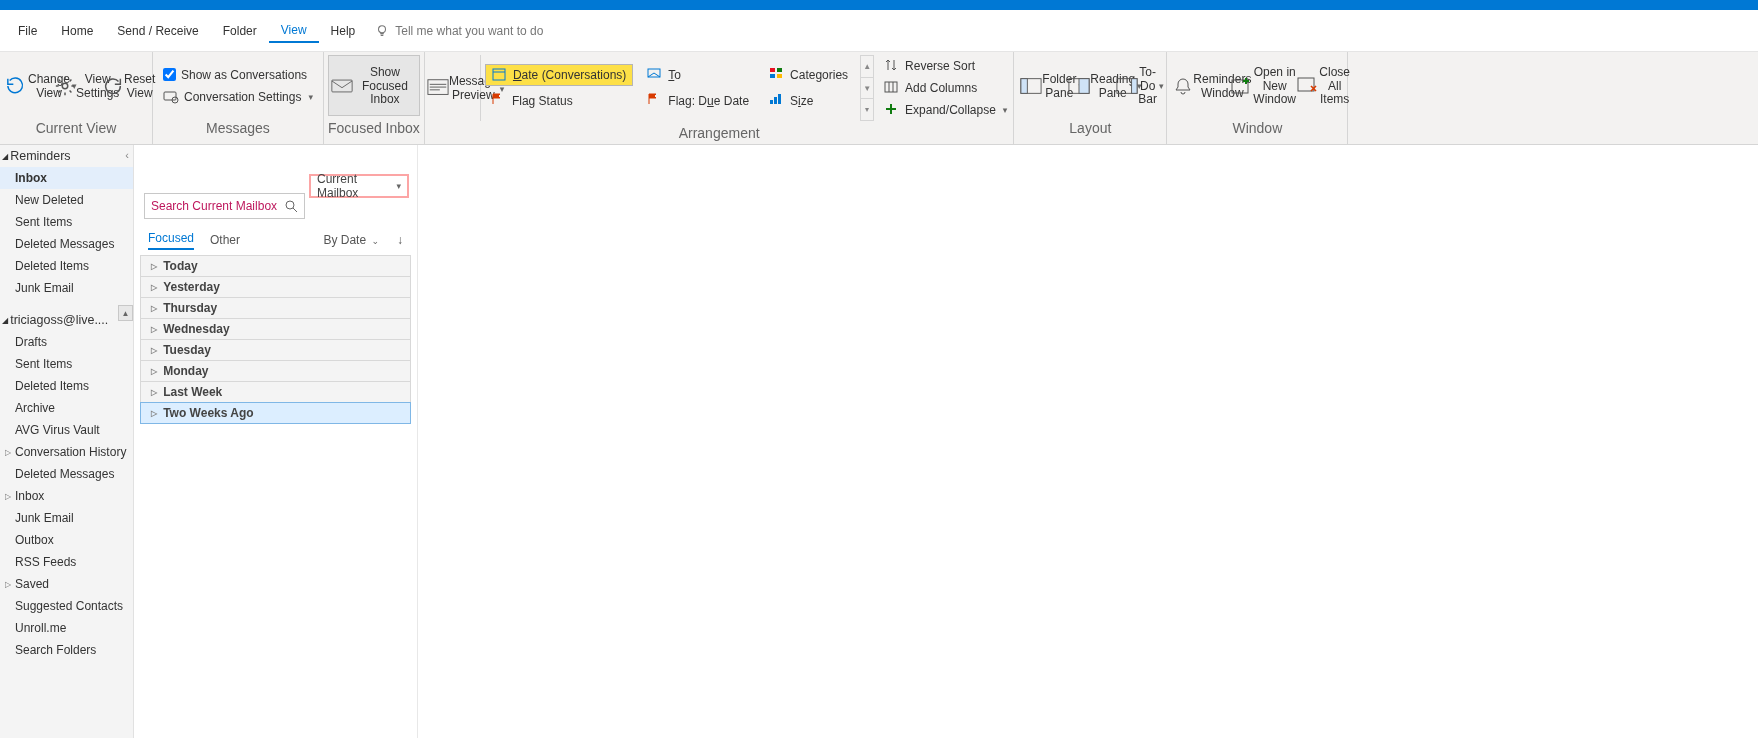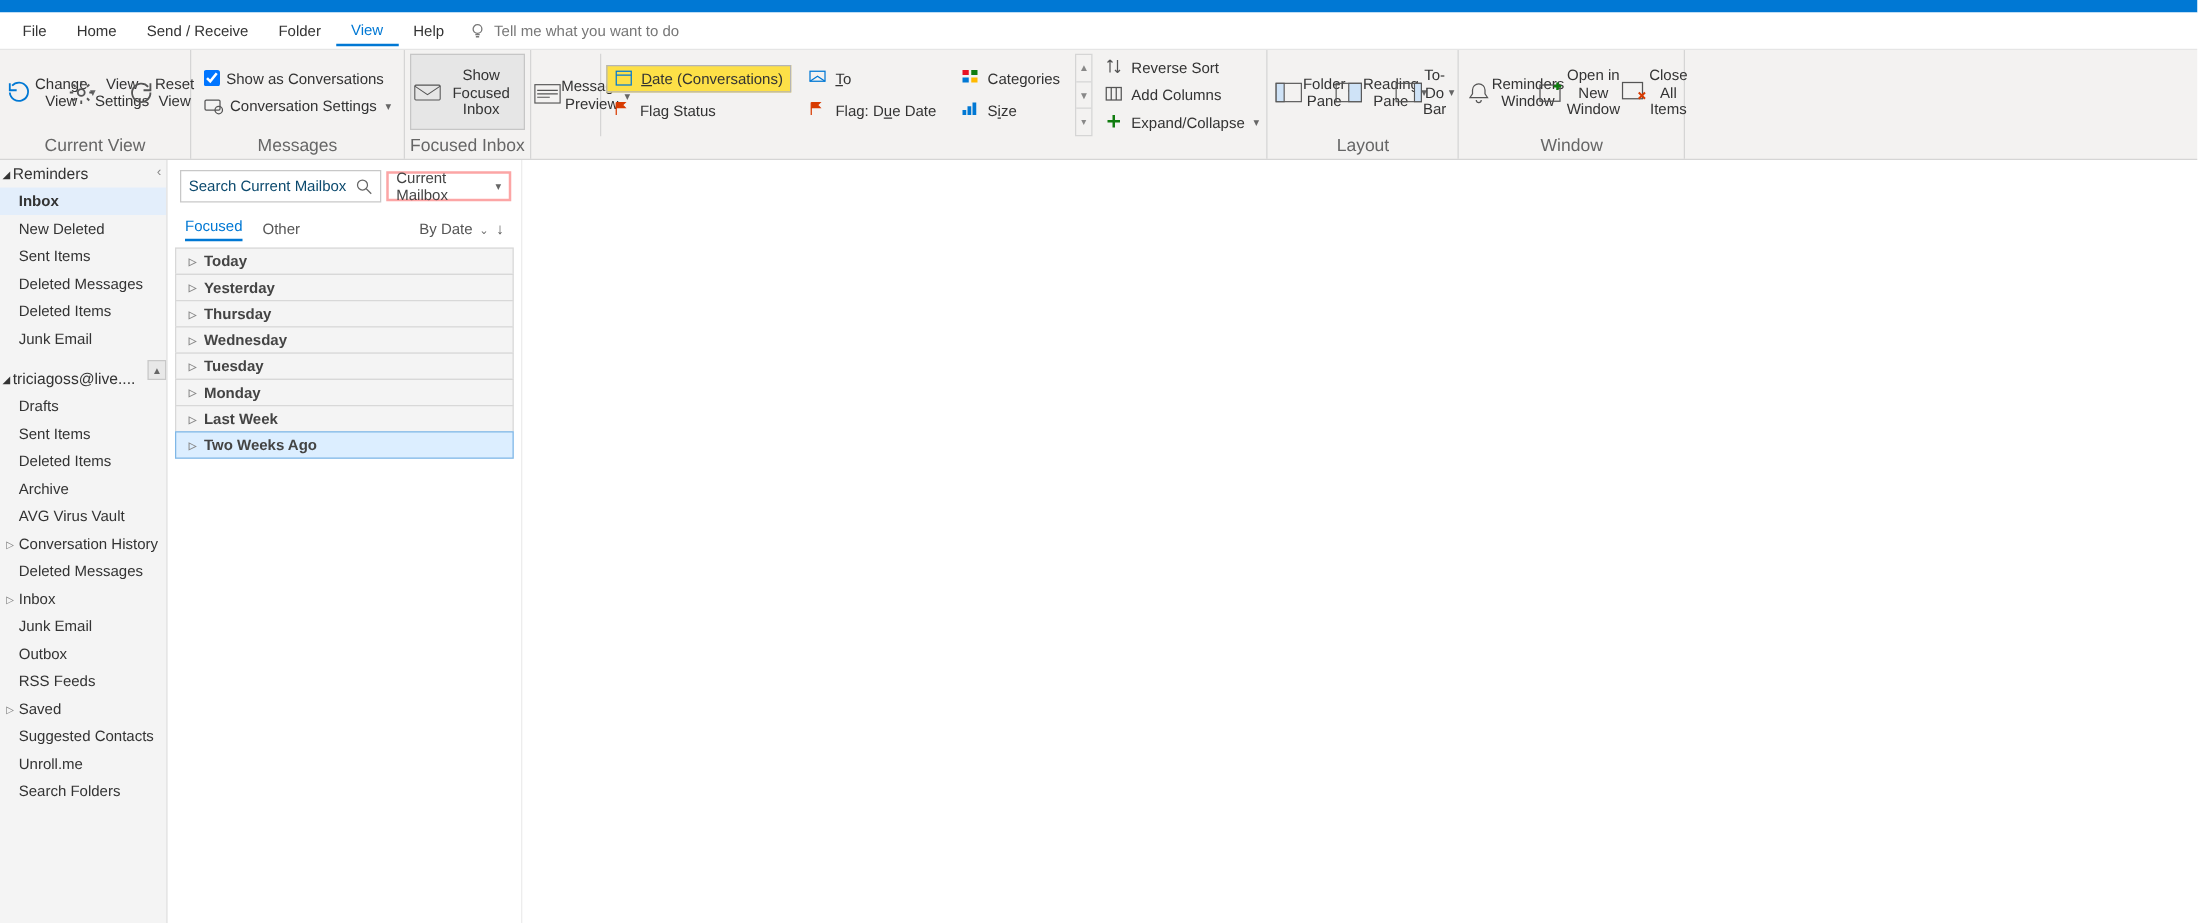--- a/index.html
+++ b/index.html
@@ -1,18 +1,18 @@
 <!DOCTYPE html>
 <html><head>
 <meta charset="utf-8">
 <style>
   html, body { margin:0; padding:0; font-family:"Segoe UI",Tahoma,sans-serif; font-size:12px; color:#333; background:#fff; width:1758px; }
   * { box-sizing:border-box; }
   .titlebar { height:10px; background:#0078d4; }
-  .tabs { display:flex; align-items:center; height:30px; border-bottom:1px solid #e5e5e5; padding-left:6px; gap:0; background:#fff; }
+  .tabs { display:flex; align-items:center; height:42px; border-bottom:1px solid #e5e5e5; padding-left:6px; gap:0; background:#fff; }
   .tab { padding:4px 12px 4px 12px; cursor:default; color:#333; }
   .tab.active { color:#0078d4; border-bottom:2px solid #0078d4; }
   .tell-me { display:flex; align-items:center; color:#777; margin-left:8px; gap:6px; }
   .tell-me svg { width:14px; height:14px; }
   .ribbon-wrap { display:flex; border-bottom:1px solid #d5d5d5; background:#f3f2f1; }
   .ribbon { display:flex; }
   .ribbon-group { display:flex; flex-direction:column; border-right:1px solid #d5d5d5; }
   .ribbon-group-body { display:flex; align-items:stretch; padding:3px 4px 2px 4px; min-height:66px; }
   .ribbon-group-title { text-align:center; color:#666; font-size:14px; padding:2px 0 3px 0; }
   .big-btn { display:flex; flex-direction:row; align-items:center; justify-content:flex-start; width:48px; padding:2px 2px 0 2px; text-align:center; line-height:1.15; cursor:default; }
@@ -39,26 +39,26 @@
   .sec-hdr .tri { font-size:8px; }
   .collapse-caret { position:absolute; right:4px; top:4px; color:#888; font-size:11px; }
   .fold-item { display:flex; align-items:center; height:22px; padding-left:15px; cursor:default; }
   .fold-item.bold { font-weight:600; }
   .fold-item.sel  { background:#e3eefb; }
   .fold-item .tri { font-size:8px; margin-left:-10px; width:10px; color:#777; }
   .scroll-stub { position:absolute; right:0; top:160px; width:15px; height:16px; background:#e8e8e8; border:1px solid #c8c8c8; display:flex; align-items:center; justify-content:center; color:#666; font-size:8px; }
   
   .msglist { width:284px; border-right:1px solid #e8e8e8; display:flex; flex-direction:column; background:#fff; }
   .search-row { display:flex; gap:4px; padding:8px 8px 6px 10px; align-items:center; }
-  .searchbox { flex:1; display:flex; align-items:center; border:1px solid #c8c8c8; height:24px; padding:12px 6px; color:#0c4a6e; justify-content:space-between; }
+  .searchbox { flex:1; display:flex; align-items:center; border:1px solid #c8c8c8; height:24px; padding:12px 6px; color:#be185d; justify-content:space-between;margin-top:40px; }
   .scopebox { width:100px; display:flex; align-items:center; border:2px solid #fca5a5; height:24px; padding:0 6px; color:#444; }
   .focus-row { display:flex; align-items:center; height:30px; padding:0 14px; gap:16px; }
   .ftab { color:#555; cursor:default; }
   .ftab.active { color:#0078d4; border-bottom:2px solid #0078d4; padding-bottom:3px; }
-  .sortbox { margin-left:auto; display:flex; align-items:center; gap:6px; color:#555; }
+  .sortbox { margin-left:auto; display:flex; align-items:center; gap:18px; color:#555; }
   .grp { border:1px solid #d8d8d8; background:#f4f4f4; height:22px; display:flex; align-items:center; gap:6px; padding-left:10px; margin:0 6px -1px 6px; font-weight:600; color:#444; }
   .grp.sel { background:#dceeff; border:1px solid #7fb7e6; }
   .grp .tri { font-size:8px; color:#888; }
   .reading { flex:1; background:#fff; }
 </style>
 </head>
 <body>
 
 <div class="titlebar"></div>
 
@@ -262,20 +262,21 @@
                 <svg width="14" height="14" viewBox="0 0 14 14">
                   <line x1="2" y1="7" x2="12" y2="7" stroke="#107c10" stroke-width="2"></line>
                   <line x1="7" y1="2" x2="7" y2="12" stroke="#107c10" stroke-width="2"></line>
                 </svg>
               </span>
           <span>Expand/Collapse</span>
               <span class="caret">▾</span>
         </div>
       </div>
     </div>
+    <div class="ribbon-group-title">Arrangement</div>
   </div>
 
   <div class="ribbon-group">
     <div class="ribbon-group-body">
       <div class="big-btn">
         <span class="ic">
               <svg width="24" height="18" viewBox="0 0 24 18">
                 <rect x="1" y="1" width="22" height="16" fill="none" stroke="#555"></rect>
                 <rect x="1" y="1" width="7" height="16" fill="#cfe3f7" stroke="#555"></rect>
               </svg>

